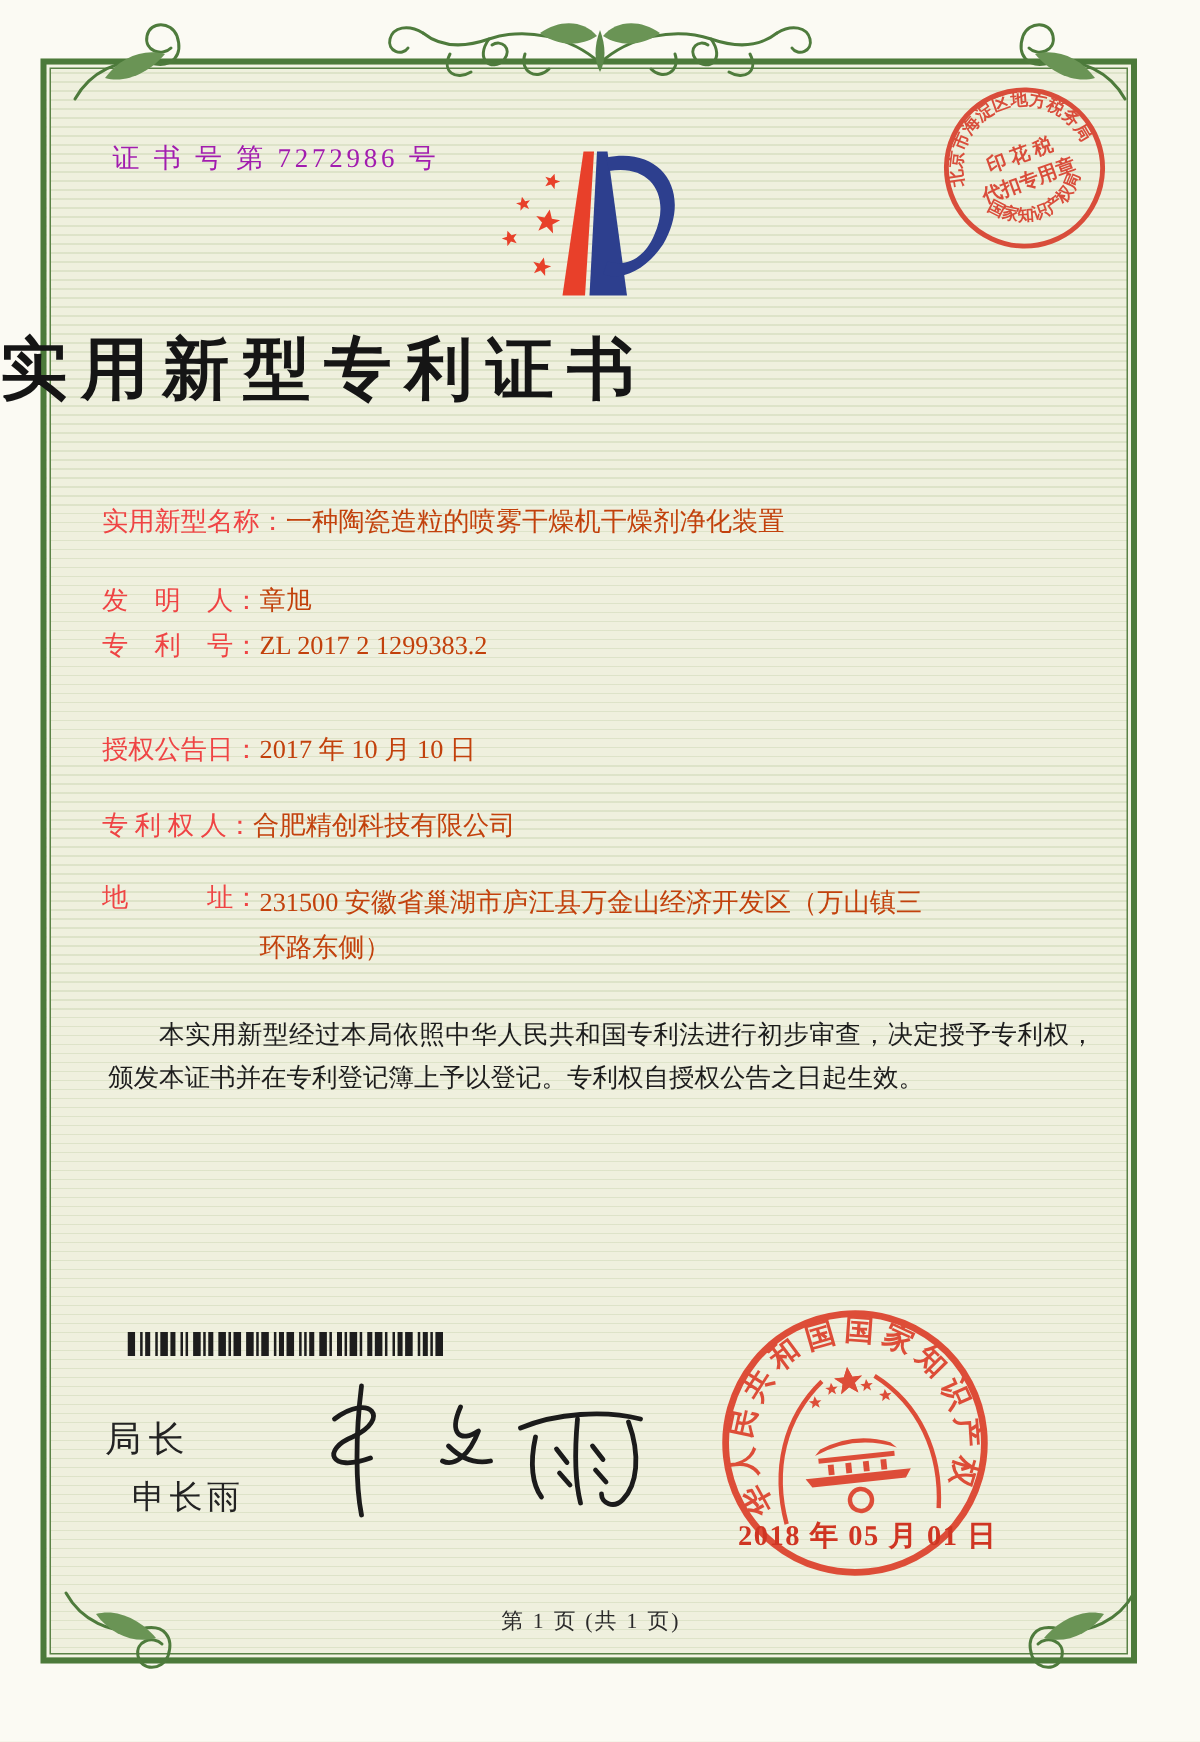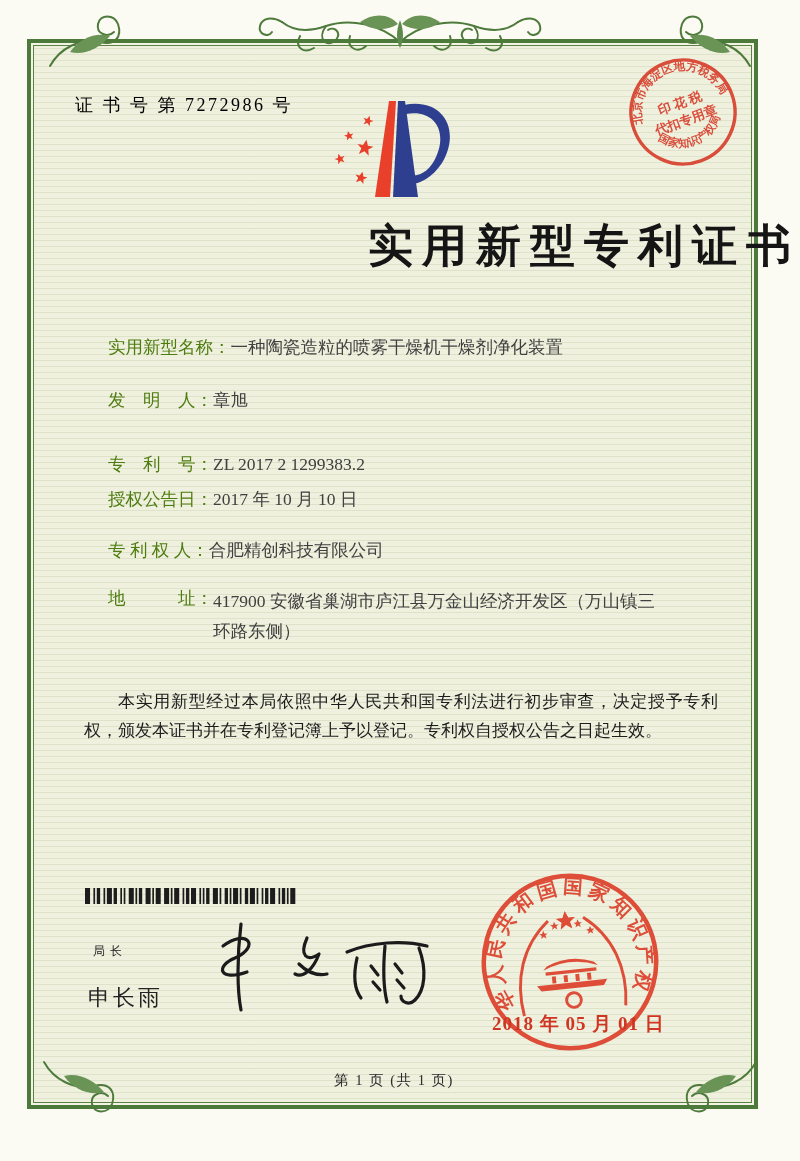--- a/index.html
+++ b/index.html
@@ -16,44 +16,44 @@
     box-shadow:inset 0 0 0 2px #f3f4e4, inset 0 0 0 3px #5a8246;
     background-color:#eff0de;
     background-image:repeating-linear-gradient(
       0deg,
       rgba(150,175,115,0.20) 0px, rgba(150,175,115,0.20) 1px,
       rgba(240,242,222,0) 1px, rgba(240,242,222,0) 6px);
   }
   .ornament{position:absolute;pointer-events:none;}
   .cert-no{
     position:absolute;left:75px;top:93px;
-    font-size:18px;letter-spacing:2.5px;color:#000000;
+    font-size:18px;letter-spacing:2.5px;color:#a21caf;
   }
   .logo{position:absolute;left:330px;top:95px;}
   .seal-topright{position:absolute;left:616px;top:45px;opacity:.92;}
   .title{
     position:absolute;left:0;top:216px;width:800px;margin:0;
-    text-align:right;font-size:45px;font-weight:700;
+    text-align:left;font-size:45px;font-weight:700;
     letter-spacing:9px;color:#151515;
   }
   .row{position:absolute;left:68px;font-size:17.5px;white-space:nowrap;}
-  .row .lbl{color:#4d7c0f;margin-left:40px;}
-  .row .val{color:#404040;}
+  .row .lbl{color:#ef4444;}
+  .row .val{color:#c2410c;}
   .row .val.wrap{
     display:inline-block;width:452px;white-space:normal;
     vertical-align:top;line-height:30px;
   }
   .row .grp-right{position:absolute;left:294px;top:0;white-space:nowrap;}
   .paras{
     position:absolute;left:68px;top:671px;width:666px;
     font-size:17px;line-height:29px;text-align:justify;color:#1c1c1c;
   }
-  .paras p{margin:16px;text-indent:2em;}
+  .paras p{margin:4px;text-indent:2em;}
   .barcode{position:absolute;left:85px;top:888px;}
-  .director-title{position:absolute;left:93px;top:943px;font-size:12px;letter-spacing:5px;}
+  .director-title{position:absolute;left:70px;top:943px;font-size:24px;letter-spacing:5px;}
   .director-name{position:absolute;left:88px;top:983px;font-size:22px;letter-spacing:3px;}
   .signature{position:absolute;left:195px;top:912px;}
   .seal-bottom{position:absolute;left:472px;top:864px;opacity:.95;}
   .seal-date{
     position:absolute;left:492px;top:1011px;
     font-size:19px;font-weight:700;color:#cf3522;letter-spacing:1px;
   }
   .footer{
     position:absolute;left:0;top:1071px;width:788px;text-align:center;
     font-size:14.5px;letter-spacing:1.5px;color:#2a2a2a;
@@ -147,31 +147,31 @@
 </svg>
 
 <div class="title">实用新型专利证书</div>
 
 <div class="row" style="top:335px">
   <span class="lbl">实用新型名称：</span><span class="val">一种陶瓷造粒的喷雾干燥机干燥剂净化装置</span>
 </div>
 <div class="row" style="top:388px">
   <span class="lbl">发　明　人：</span><span class="val">章旭</span>
 </div>
-<div class="row" style="top:452px">
+<div class="row" style="top:418px">
   <span class="lbl">专　利　号：</span><span class="val">ZL 2017 2 1299383.2</span>
 </div>
 <div class="row" style="top:487px">
   <span class="lbl">授权公告日：</span><span class="val">2017 年 10 月 10 日</span>
 </div>
 <div class="row" style="top:538px">
   <span class="lbl">专 利 权 人：</span><span class="val">合肥精创科技有限公司</span>
 </div>
 <div class="row" style="top:586px">
-  <span class="lbl">地　　　址：</span><span class="val wrap">417900 安徽省巢湖市庐江县万金山经济开发区（万山镇三环路东侧）</span>
+  <span class="lbl">地　　　址：</span><span class="val wrap">231500 安徽省巢湖市庐江县万金山经济开发区（万山镇三环路东侧）</span>
 </div>
 <div class="row" style="top:645px;width:666px">
 </div>
 
 <div class="paras">
   <p>本实用新型经过本局依照中华人民共和国专利法进行初步审查，决定授予专利权，颁发本证书并在专利登记簿上予以登记。专利权自授权公告之日起生效。</p>
 </div>
 
 <svg class="barcode" width="212" height="16" viewBox="0 0 126 16" preserveAspectRatio="none">
   <path fill="#1d1d1d" d="M0,0h3v16h-3z M5,0h1v16h-1z M7,0h2v16h-2z M11,0h1v16h-1z M13,0h3v16h-3z M17,0h2v16h-2z M21,0h1v16h-1z M23,0h1v16h-1z M26,0h3v16h-3z M30,0h1v16h-1z M32,0h2v16h-2z M36,0h3v16h-3z M40,0h1v16h-1z M42,0h2v16h-2z M44,0h1v16h-1z M47,0h3v16h-3z M51,0h1v16h-1z M53,0h3v16h-3z M58,0h1v16h-1z M60,0h2v16h-2z M63,0h3v16h-3z M68,0h1v16h-1z M70,0h1v16h-1z M72,0h2v16h-2z M76,0h3v16h-3z M80,0h1v16h-1z M83,0h2v16h-2z M86,0h1v16h-1z M88,0h3v16h-3z M92,0h1v16h-1z M95,0h2v16h-2z M98,0h3v16h-3z M102,0h1v16h-1z M105,0h1v16h-1z M107,0h2v16h-2z M110,0h3v16h-3z M115,0h1v16h-1z M117,0h2v16h-2z M120,0h1v16h-1z M122,0h3v16h-3z"></path>

